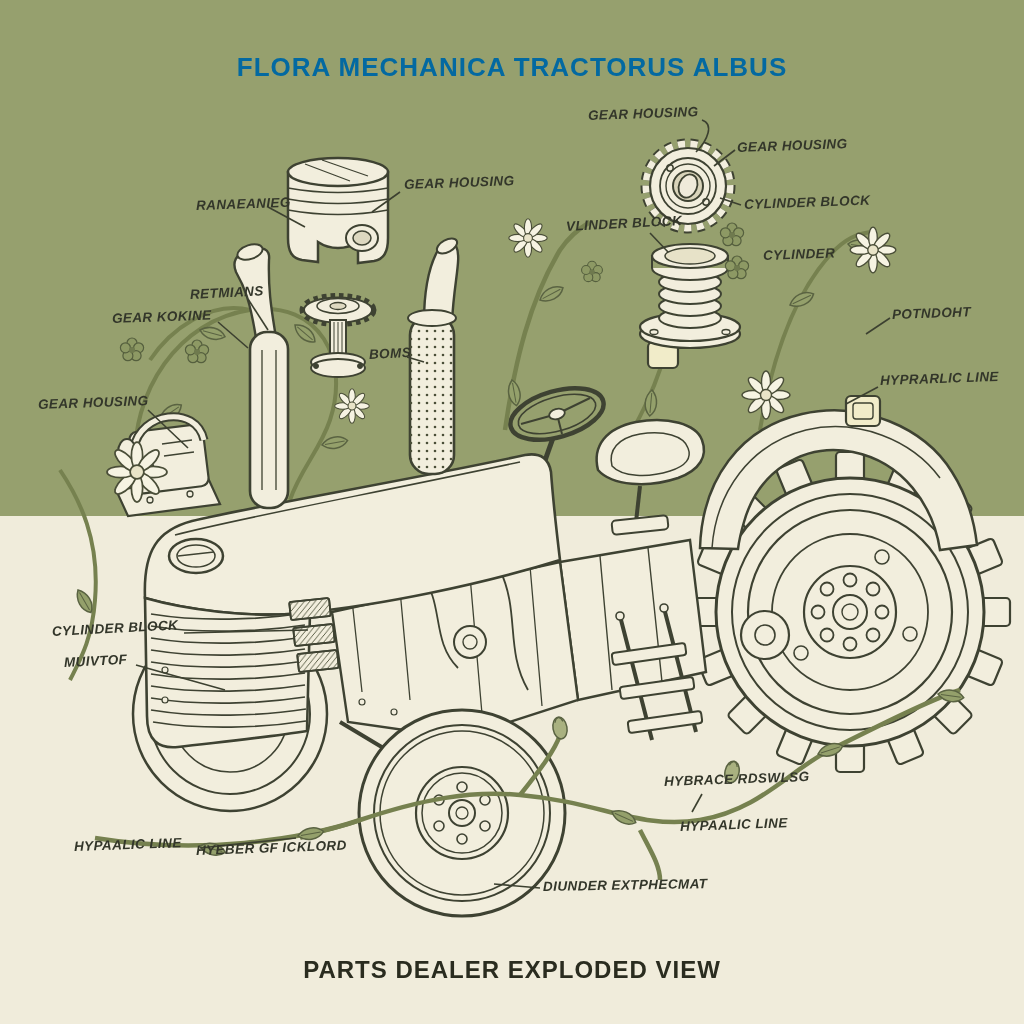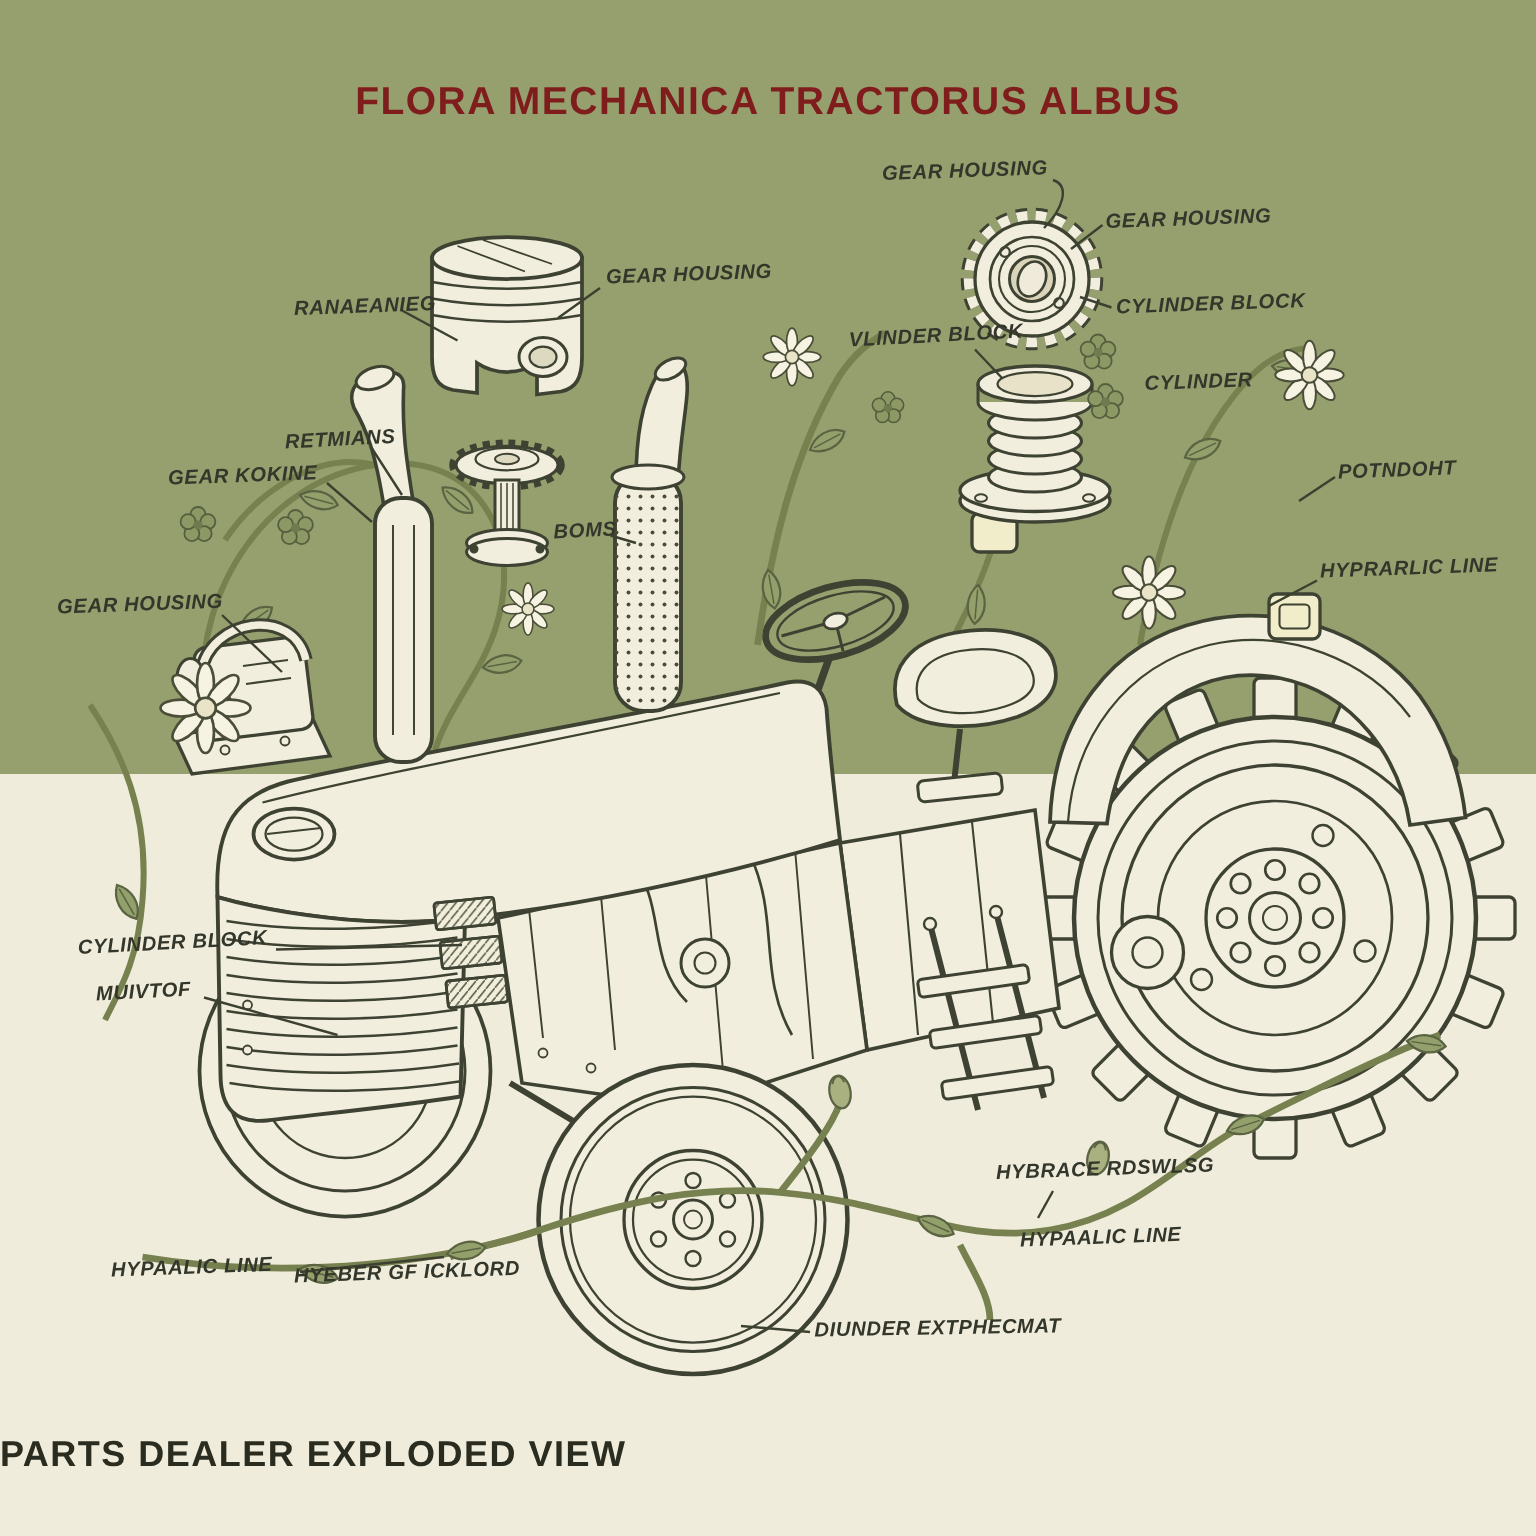--- a/index.html
+++ b/index.html
@@ -5,24 +5,24 @@
   html,body{margin:0;padding:0;background:#d8d4c2;}
   .poster{
     position:relative;width:1024px;height:1024px;overflow:hidden;
     background:#f0ecdb;font-family:"Liberation Sans",sans-serif;
   }
   .bg-top{position:absolute;top:0;left:0;width:1024px;height:516px;background:#96a06e;}
   .bg-bottom{position:absolute;top:516px;left:0;width:1024px;height:508px;background:#f0ecdb;}
   .art{position:absolute;top:0;left:0;width:1024px;height:1024px;}
   .title-top{
     position:absolute;top:52px;left:0;width:1024px;text-align:center;
-    font-size:26px;font-weight:700;letter-spacing:1px;color:#7f1d1d;
+    font-size:26px;font-weight:700;letter-spacing:1px;color:#0369a1;
   }
   .title-bottom{
-    position:absolute;top:956px;left:0;width:1024px;text-align:left;
+    position:absolute;top:956px;left:0;width:1024px;text-align:center;
     font-size:24px;font-weight:700;letter-spacing:1px;color:#2a2c1f;
   }
   .label{
     position:absolute;font-style:italic;font-weight:700;font-size:13.5px;
     letter-spacing:.4px;color:#33362a;white-space:nowrap;transform-origin:left center;
   }
   .r1{transform:rotate(-1deg);} .r2{transform:rotate(-2deg);} .r3{transform:rotate(-3deg);}
 </style>
 </head>
 <body>

